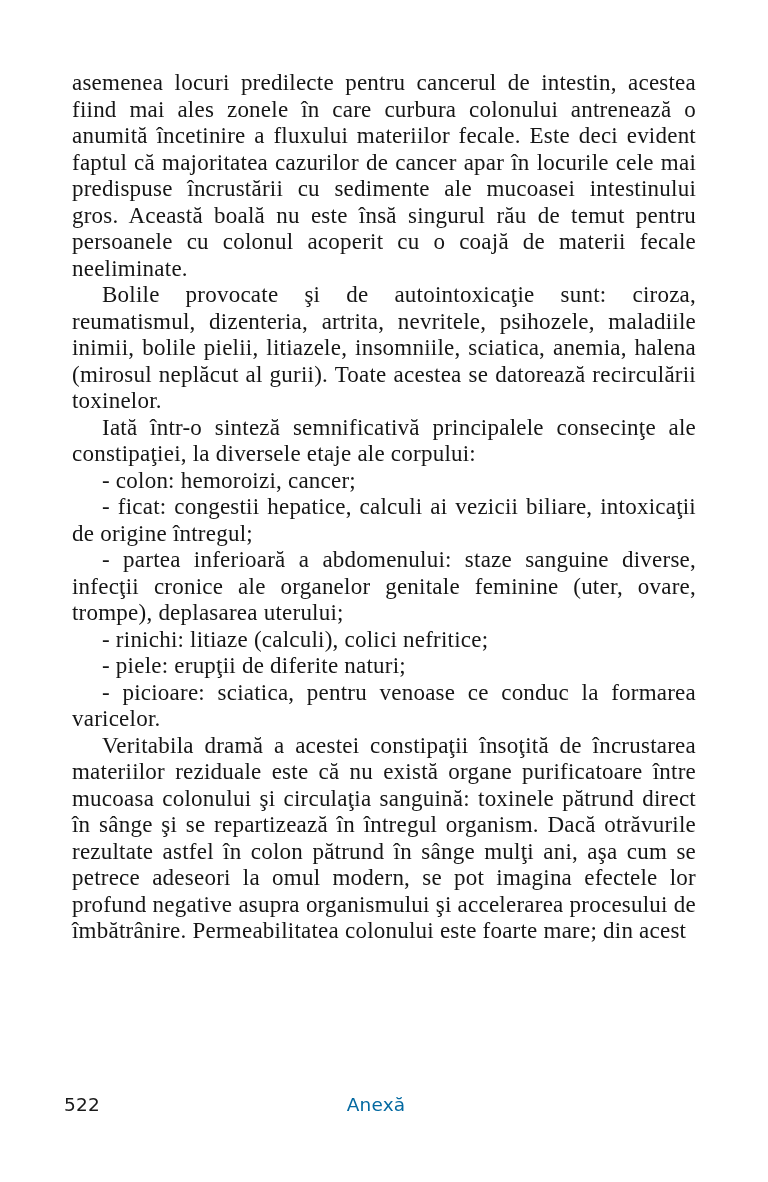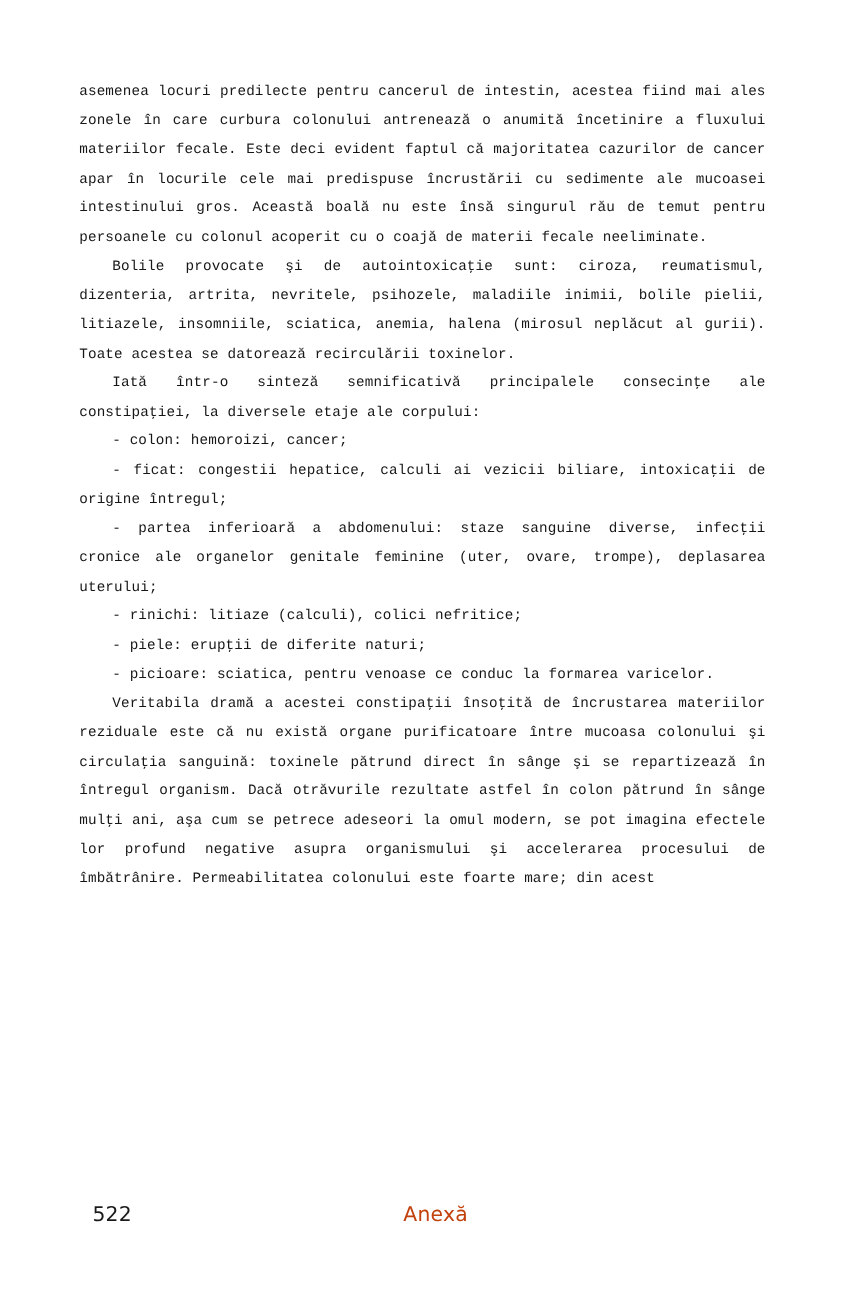--- a/index.html
+++ b/index.html
@@ -21,43 +21,43 @@
 
   .text-column {
     position: absolute;
     left: 72px;
     top: 70px;
     width: 624px;
   }
 
   .para {
     margin: 0;
-    font-family: Liberation Mono, monospace;
-    font-size: 13px;
+    font-family: Liberation Serif, serif;
+    font-size: 23px;
     line-height: 26.5px;
     color: #161616;
     text-align: justify;
     text-justify: inter-word;
     hyphens: none;
     -webkit-hyphens: none;
     letter-spacing: 0.01em;
   }
 
   .para.indent {
     text-indent: 30px;
   }
 
   
   .para.item {
     text-indent: 30px;
   }
 
   .footer {
     position: absolute;
-    left: 84px;
+    left: 64px;
     top: 1092px;
     width: 624px;
     height: 28px;
   }
 
   .footer-inner {
     position: relative;
     width: 100%;
     height: 100%;
   }
@@ -74,21 +74,21 @@
   }
 
   .section-label {
     position: absolute;
     left: 50%;
     top: 0;
     transform: translateX(-50%);
     font-family: "DejaVu Sans", "Liberation Sans", sans-serif;
     font-size: 18.5px;
     line-height: 26px;
-    color: #c2410c;
+    color: #0369a1;
     letter-spacing: 0.01em;
     white-space: nowrap;
   }
 </style>
 </head>
 <body>
 
 <div class="page">
 
   <div class="text-column">

